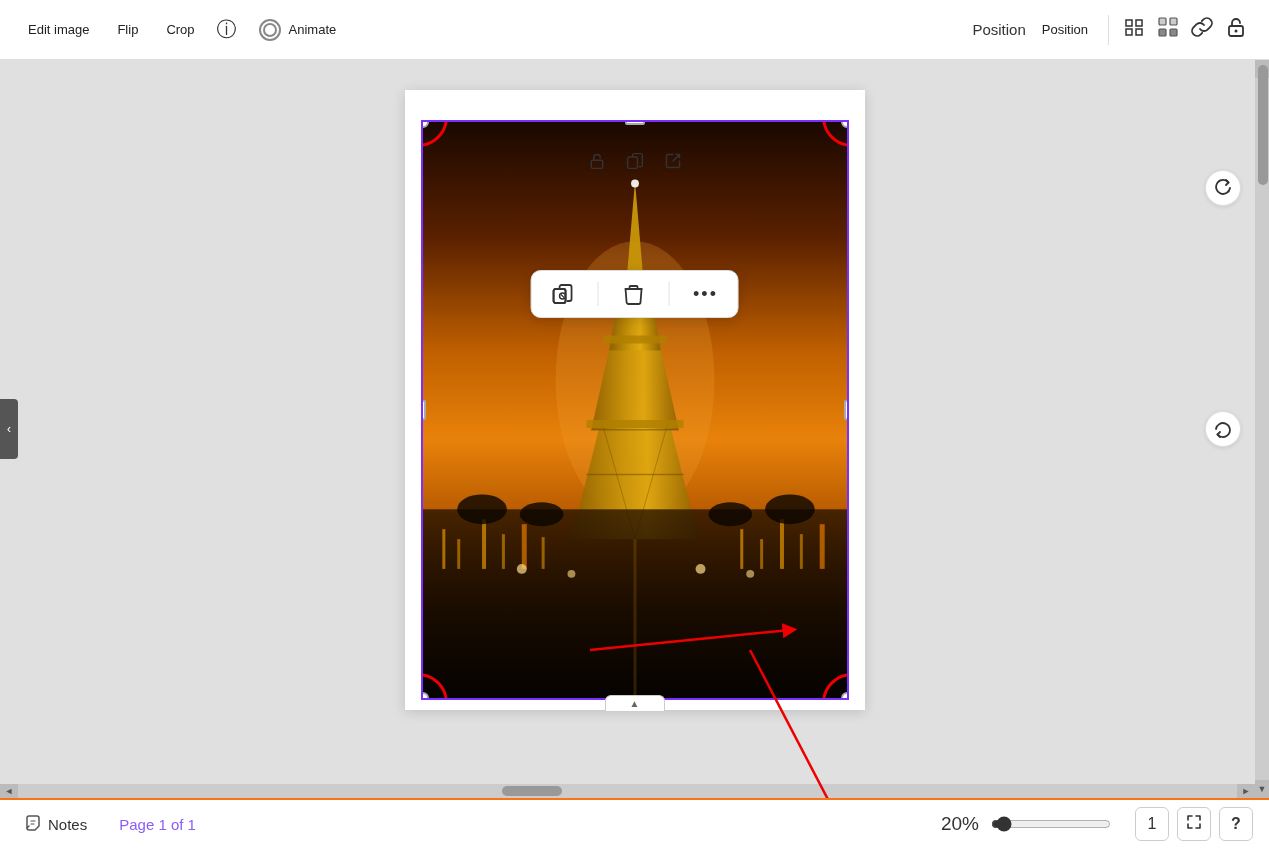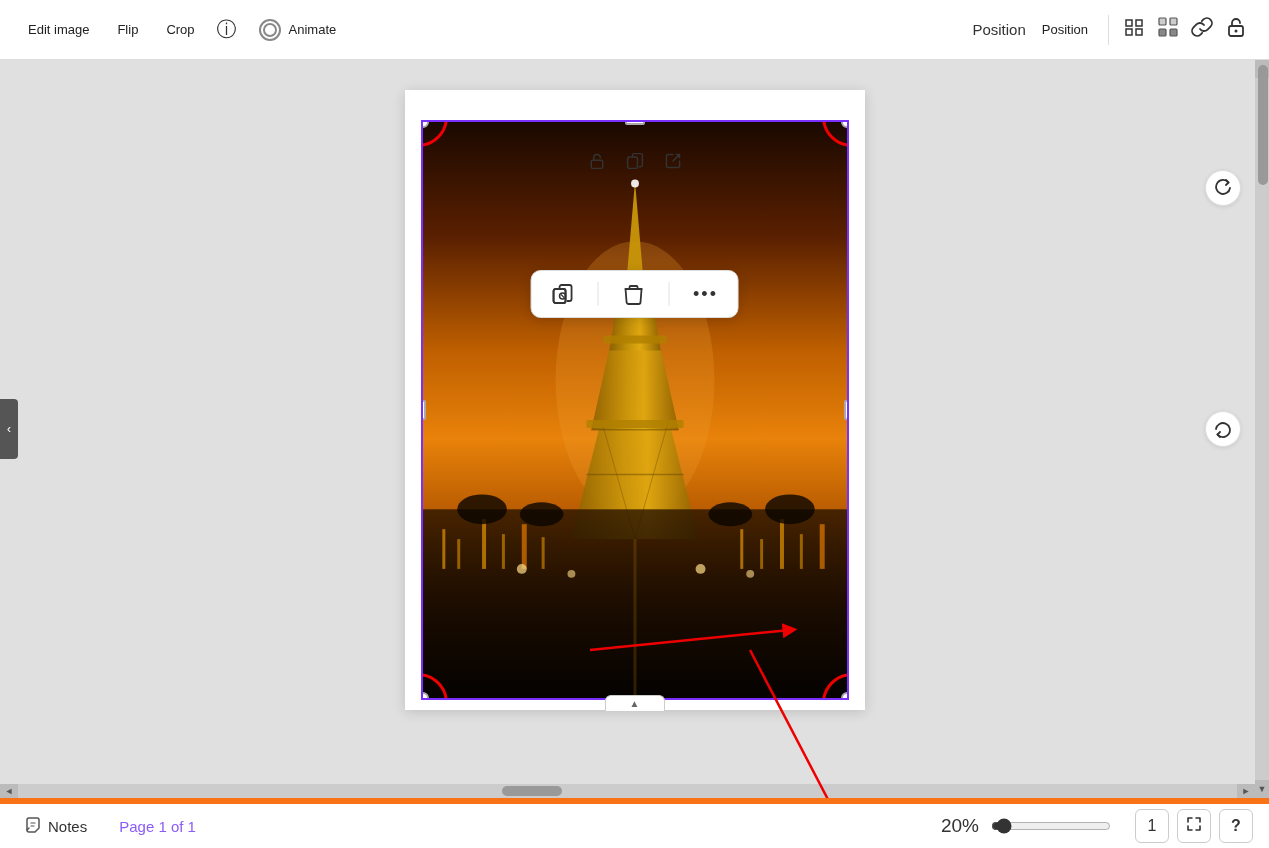--- a/index.html
+++ b/index.html
@@ -347,21 +347,21 @@
       box-shadow: 0 1px 4px rgba(0,0,0,0.1);
       font-size: 16px;
     }
 
     
     #bottom-toolbar {
       position: absolute;
       bottom: 0; left: 0; right: 0;
       height: 50px;
       background: #fff;
-      border-top: 6px solid #f97316;
+      border-top: 2px solid #f97316;
       display: flex;
       align-items: center;
       padding: 0 16px;
       gap: 8px;
       z-index: 100;
     }
     .notes-btn {
       display: flex;
       align-items: center;
       gap: 6px;

